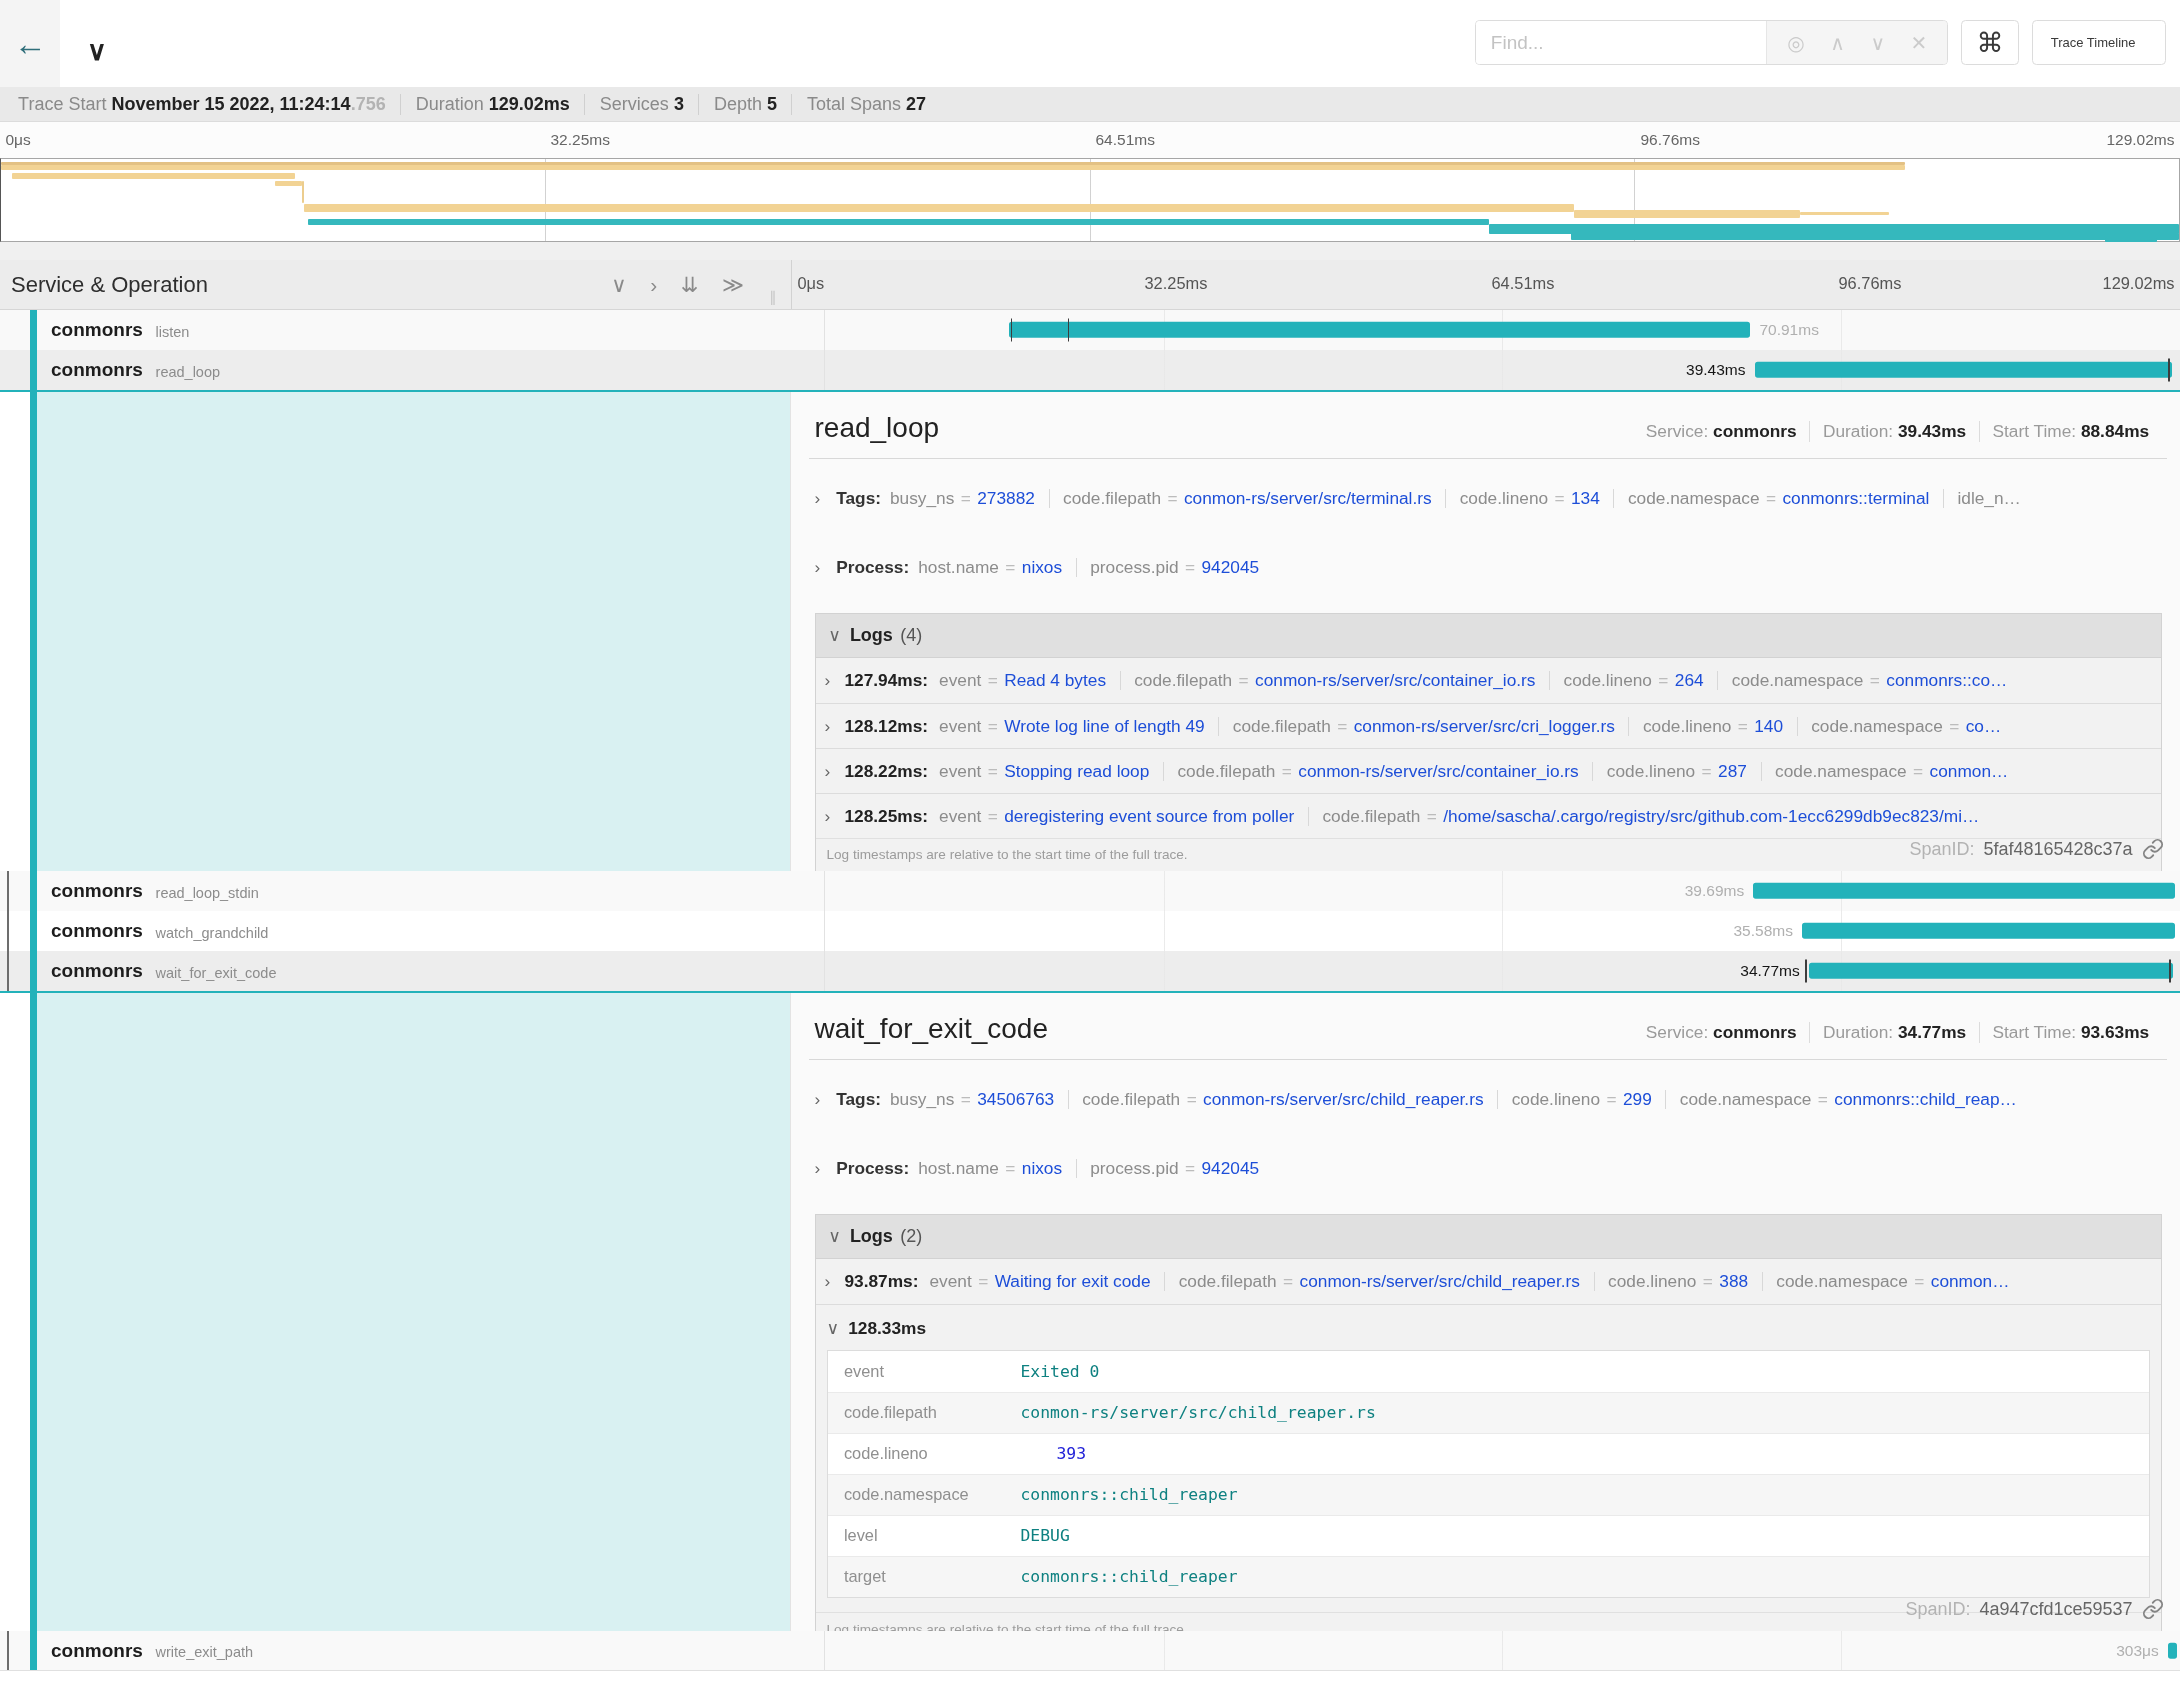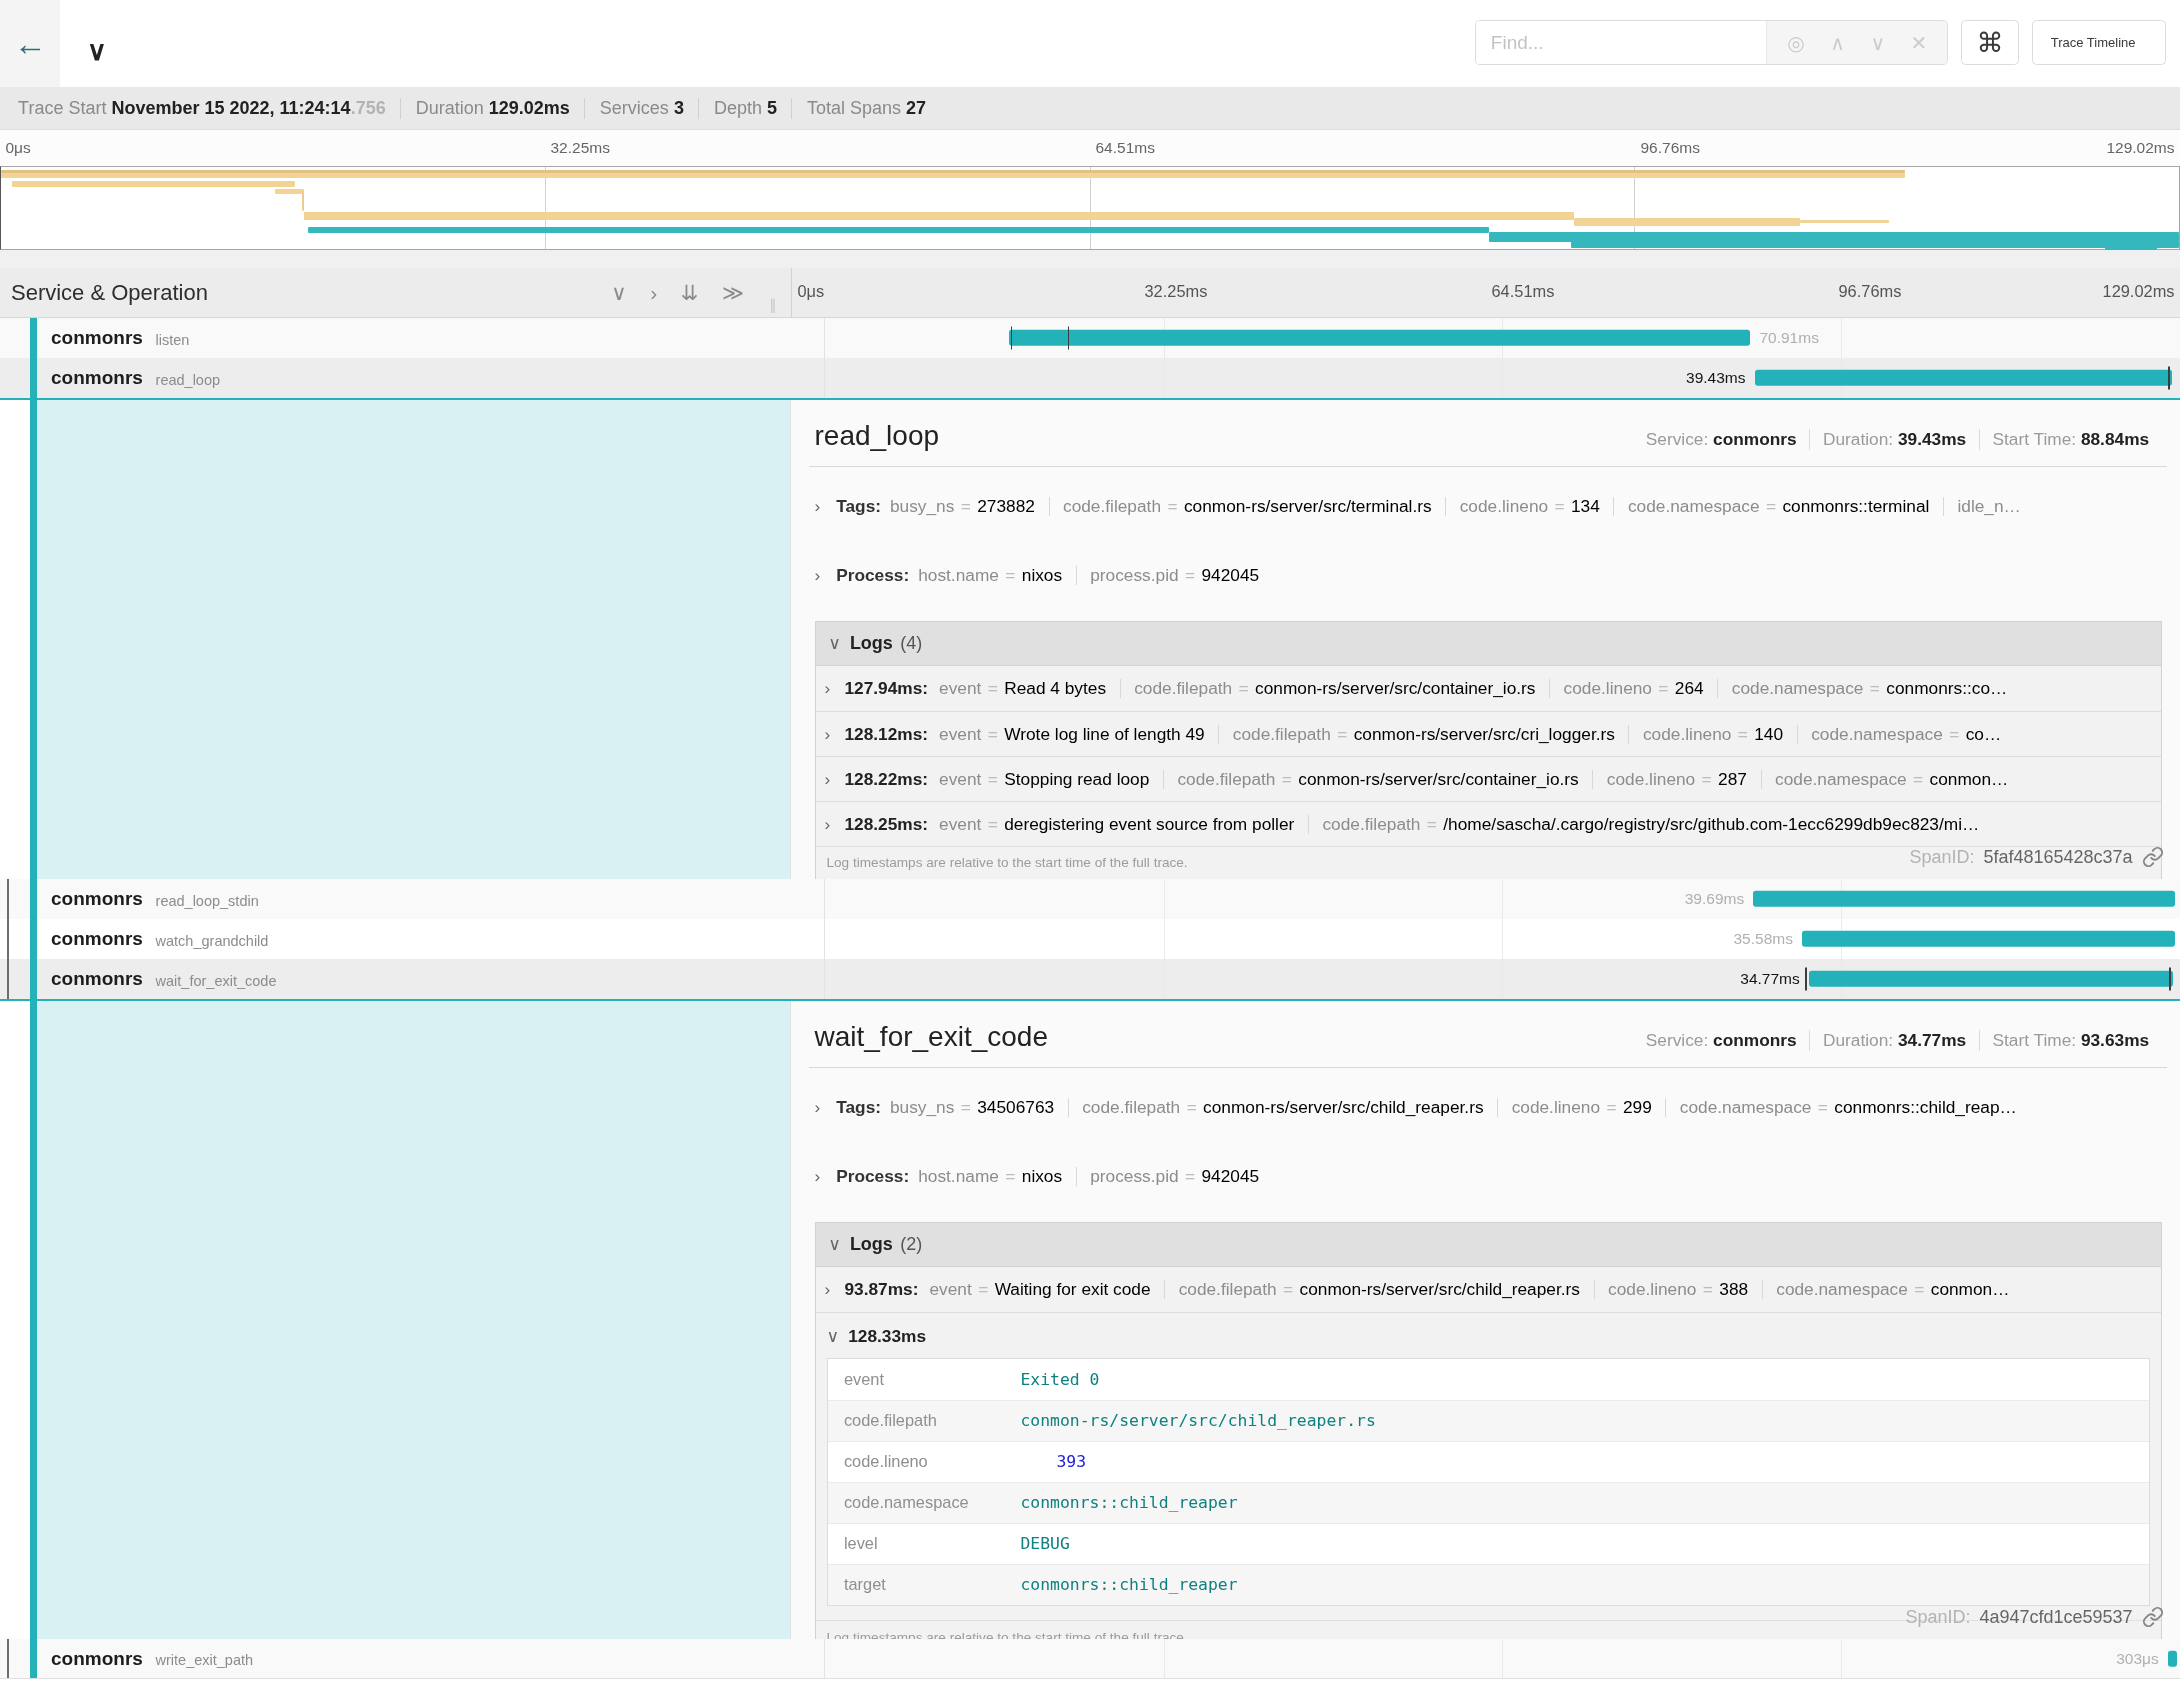--- a/index.html
+++ b/index.html
@@ -24,21 +24,21 @@
   .find-input { border:0; outline:0; padding:0 14.5px; font-size:19px; color:#444; flex:1; font-family:inherit; background:#fff; }
   .find-input::placeholder { color:#c3c3c3; }
   .find-icons { background:#f5f5f5; display:flex; align-items:center; gap:25.5px; padding:0 20px; color:#cbcbcb;
                 font-size:20px; border-left:0.9px solid #e6e6e6; }
   .btn { border:0.9px solid #dcdcdc; border-radius:4.5px; background:#fff; display:flex; align-items:center;
          justify-content:center; font-size:13px; color:#3a3a3a; padding:0 18px; cursor:pointer; }
   .btn.cmd { width:58px; font-size:27px; padding:0; }
   .tt-caret { font-size:13.6px; color:#666; margin-left:11px; }
 
   
-  .stats { height:43px; background:#e9e9e9; display:flex; align-items:center; padding:0 3.6px;
+  .stats { height:35px; background:#e9e9e9; display:flex; align-items:center; padding:0 3.6px;
            font-size:18px; color:#8a8a8a; border-bottom:0.9px solid #dcdcdc; }
   .stat { padding:0 14.5px; }
   .stat:not(:last-child){ border-right:0.9px solid #d0d0d0; }
   .stat b { color:#222; font-weight:700; }
   .stat b.frac { color:#b3b3b3; }
 
   
   .ruler { height:36px; position:relative; background:#fcfcfc; font-size:15.5px; color:#666; }
   .tick-label { position:absolute; top:9px; padding-left:5.5px; white-space:nowrap; }
   .minimap { height:84px; position:relative; background:#fff; border:0.9px solid #a6a6a6; border-left-color:#555;
@@ -95,21 +95,21 @@
   .d-meta { font-size:17.3px; color:#9a9a9a; display:flex; }
   .d-meta .m { padding:0 12.7px; }
   .d-meta .m:not(:first-child){ border-left:0.9px solid #dcdcdc; }
   .d-meta b { color:#222; }
   .t-row { display:flex; align-items:center; padding:11.8px 5.5px 1.8px; font-size:17.3px; }
   .t-label { font-weight:700; color:#333; margin:17px 9px; cursor:pointer; }
   .chev { color:#666; font-size:17.3px; cursor:pointer; width:12.7px; }
   .kv-list { display:flex; align-items:center; flex-wrap:nowrap; overflow:hidden; white-space:nowrap; }
   .kv-k { color:#8c8c8c; }
   .kv-eq { color:#bcbcbc; margin:0 6.4px; }
-  .kv-v { color:#000000; }
+  .kv-v { color:#1d4ed8; }
   .kv-sep { display:inline-block; width:0.9px; height:19px; background:#d8d8d8; margin:0 13.6px; flex-shrink:0; }
 
   .logs-box { margin:16.4px 5.5px 0 5.5px; border:0.9px solid #d2d2d2; background:#f2f2f2; }
   .logs-head { height:44px; background:#e0e0e0; display:flex; align-items:center; padding:0 12.7px;
                font-size:18px; border-bottom:0.9px solid #d2d2d2; cursor:pointer; }
   .logs-title { font-weight:700; color:#222; margin:0 7.3px 0 9px; }
   .logs-count { color:#555; }
   .log-row { display:flex; align-items:center; min-height:45px; padding:0 9px; font-size:17.3px; cursor:pointer; }
   .log-row + .log-row, .expanded { border-top:0.9px solid #dcdcdc; }
   .log-time { font-weight:700; color:#222; margin:0 11px 0 7.3px; }

